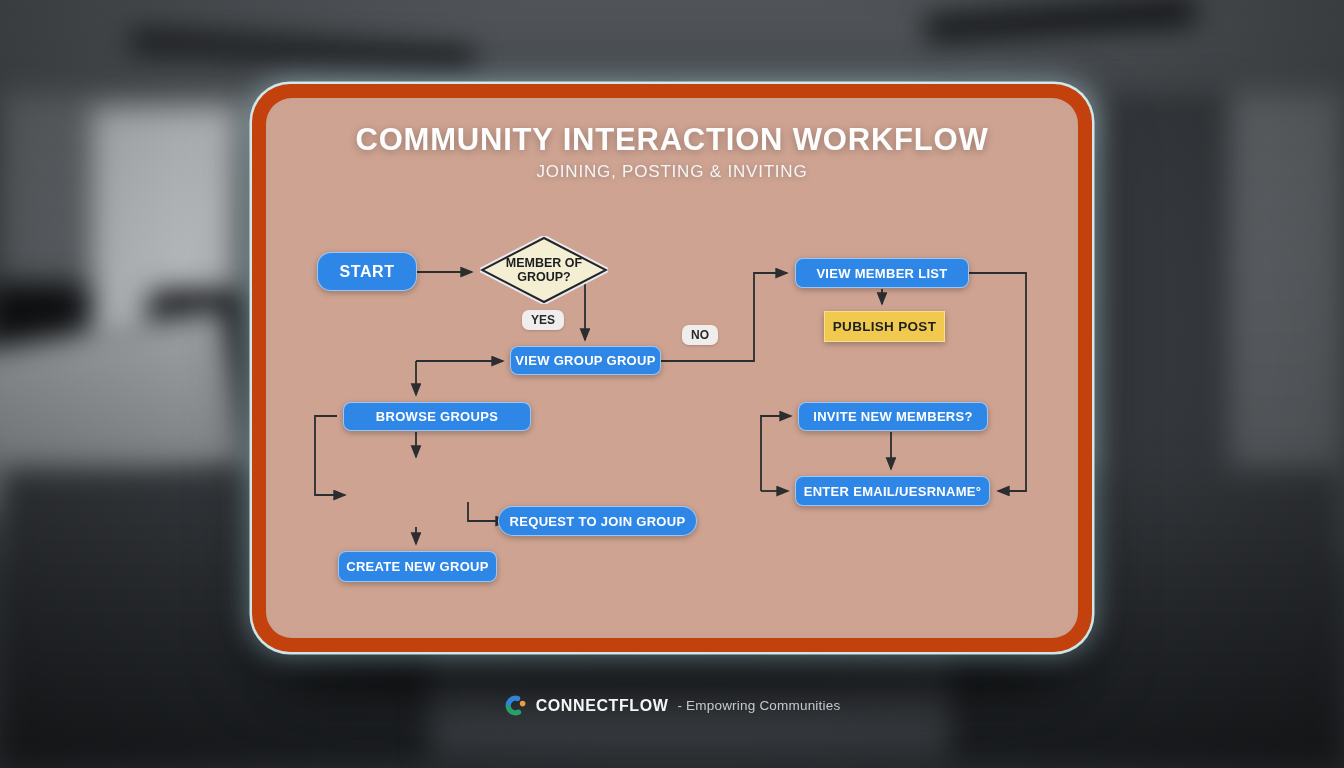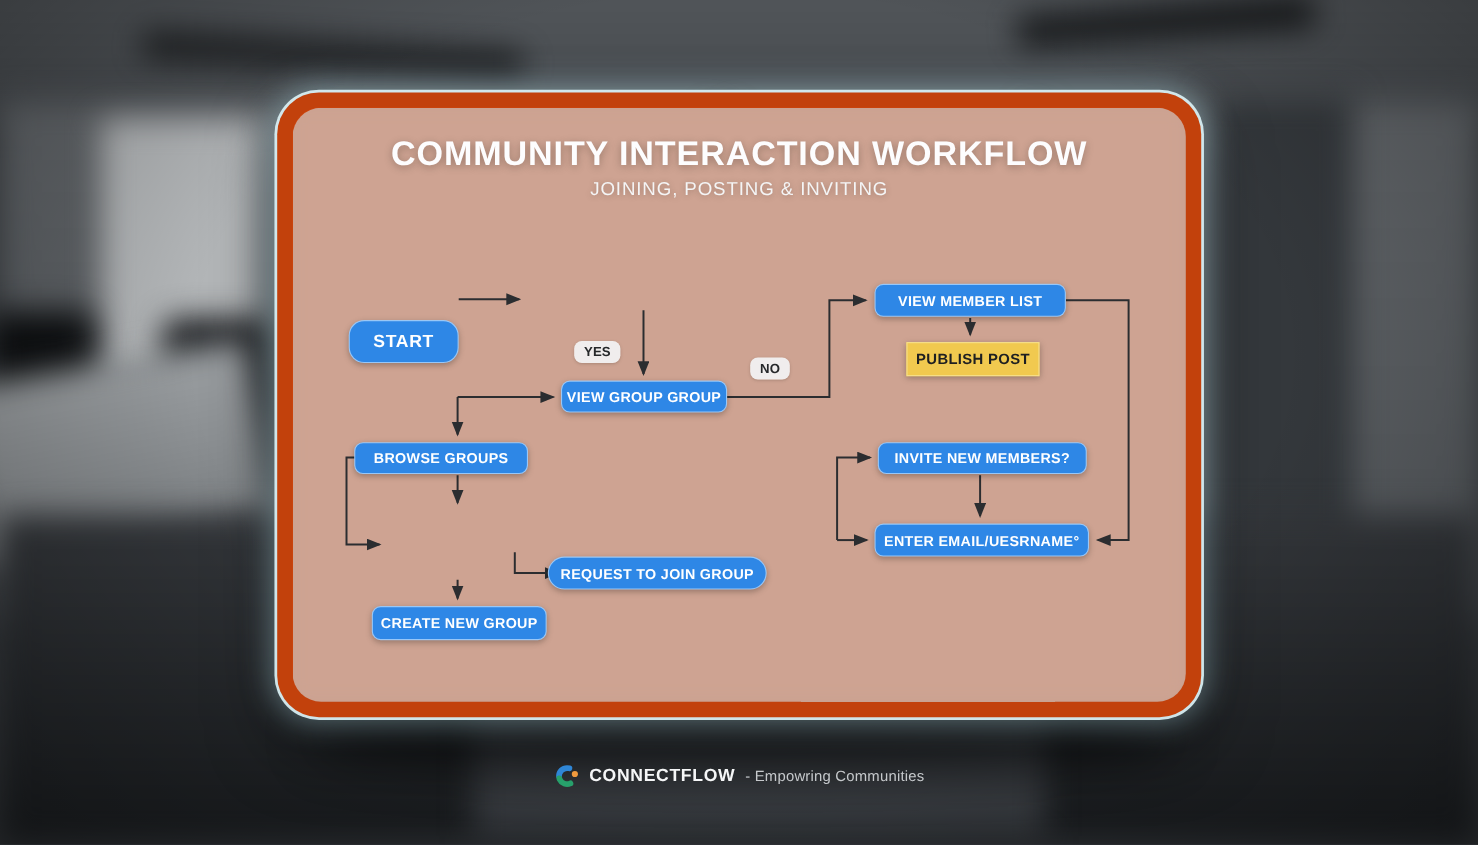--- a/index.html
+++ b/index.html
@@ -130,33 +130,42 @@
           <path d="M71,318 H49 V397 H79" marker-end="url(#ah)"></path>
           <path d="M150,334 V359" marker-end="url(#ah)"></path>
           <path d="M150,429 V446" marker-end="url(#ah)"></path>
           <path d="M202,404 V423 H241" marker-end="url(#ah)"></path>
           <path d="M495,393 V318 H525" marker-end="url(#ah)"></path>
           <path d="M495,393 H522" marker-end="url(#ah)"></path>
           <path d="M625,334 V371" marker-end="url(#ah)"></path>
         </g>
       </svg>
 
-      <div class="node blue start" style="left:51px;top:154px;width:100px;height:39px;margin-top:39px;">START</div>
+      <div class="node blue start" style="left:51px;top:154px;width:100px;height:39px;">START</div>
 
+      <div class="diamond" style="left:214px;top:138px;width:128px;height:68px;">
+        <svg width="128" height="68">
+          <polygon points="64,2 126,34 64,66 2,34" fill="#f4eed2" stroke="#e9eaec" stroke-width="6"></polygon>
+          <polygon points="64,2 126,34 64,66 2,34" fill="#f4eed2" stroke="#23252a" stroke-width="2"></polygon>
+        </svg>
+        <div class="dlabel">
+          <span>MEMBER OF GROUP?</span>
+        </div>
+      </div>
 
       <div class="pill" style="left:277px;top:222px;">YES</div>
       <div class="pill" style="left:434px;top:237px;">NO</div>
 
       <div class="node blue" style="left:244px;top:248px;width:151px;height:29px;">VIEW GROUP GROUP</div>
 
       <div class="node blue" style="left:529px;top:160px;width:174px;height:30px;">VIEW MEMBER LIST</div>
 
       <div class="node yellow" style="left:558px;top:213px;width:121px;height:31px;">PUBLISH POST</div>
 
-      <div class="node blue" style="left:56px;top:304px;width:158px;height:29px;text-align:center;">BROWSE GROUPS</div>
+      <div class="node blue" style="left:77px;top:304px;width:188px;height:29px;text-align:center;">BROWSE GROUPS</div>
 
 
       <div class="node blue" style="left:232px;top:408px;width:199px;height:30px;border-radius:15px;">REQUEST TO JOIN GROUP</div>
 
       <div class="node blue" style="left:72px;top:453px;width:159px;height:31px;">CREATE NEW GROUP</div>
 
       <div class="node blue" style="left:532px;top:304px;width:190px;height:29px;">INVITE NEW MEMBERS?</div>
 
       <div class="node blue" style="left:529px;top:378px;width:195px;height:30px;">ENTER EMAIL/UESRNAME°</div>
 

